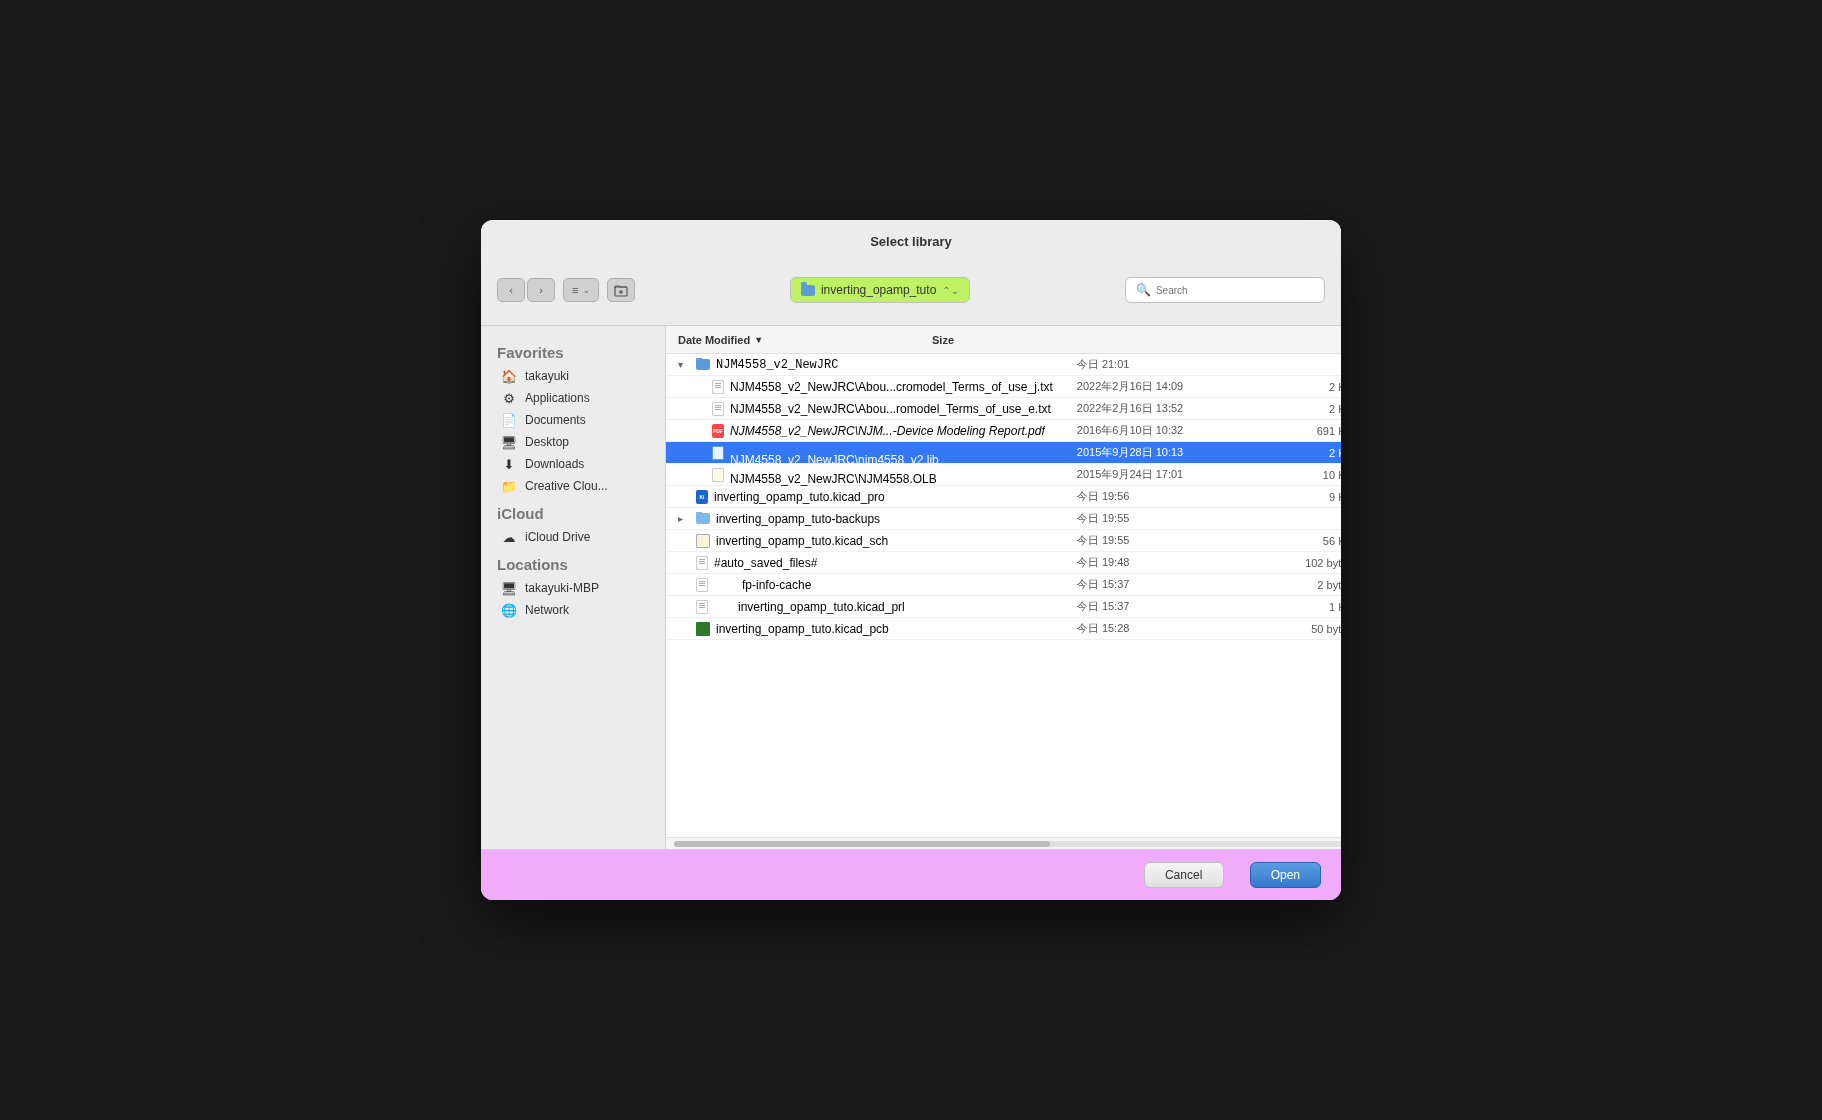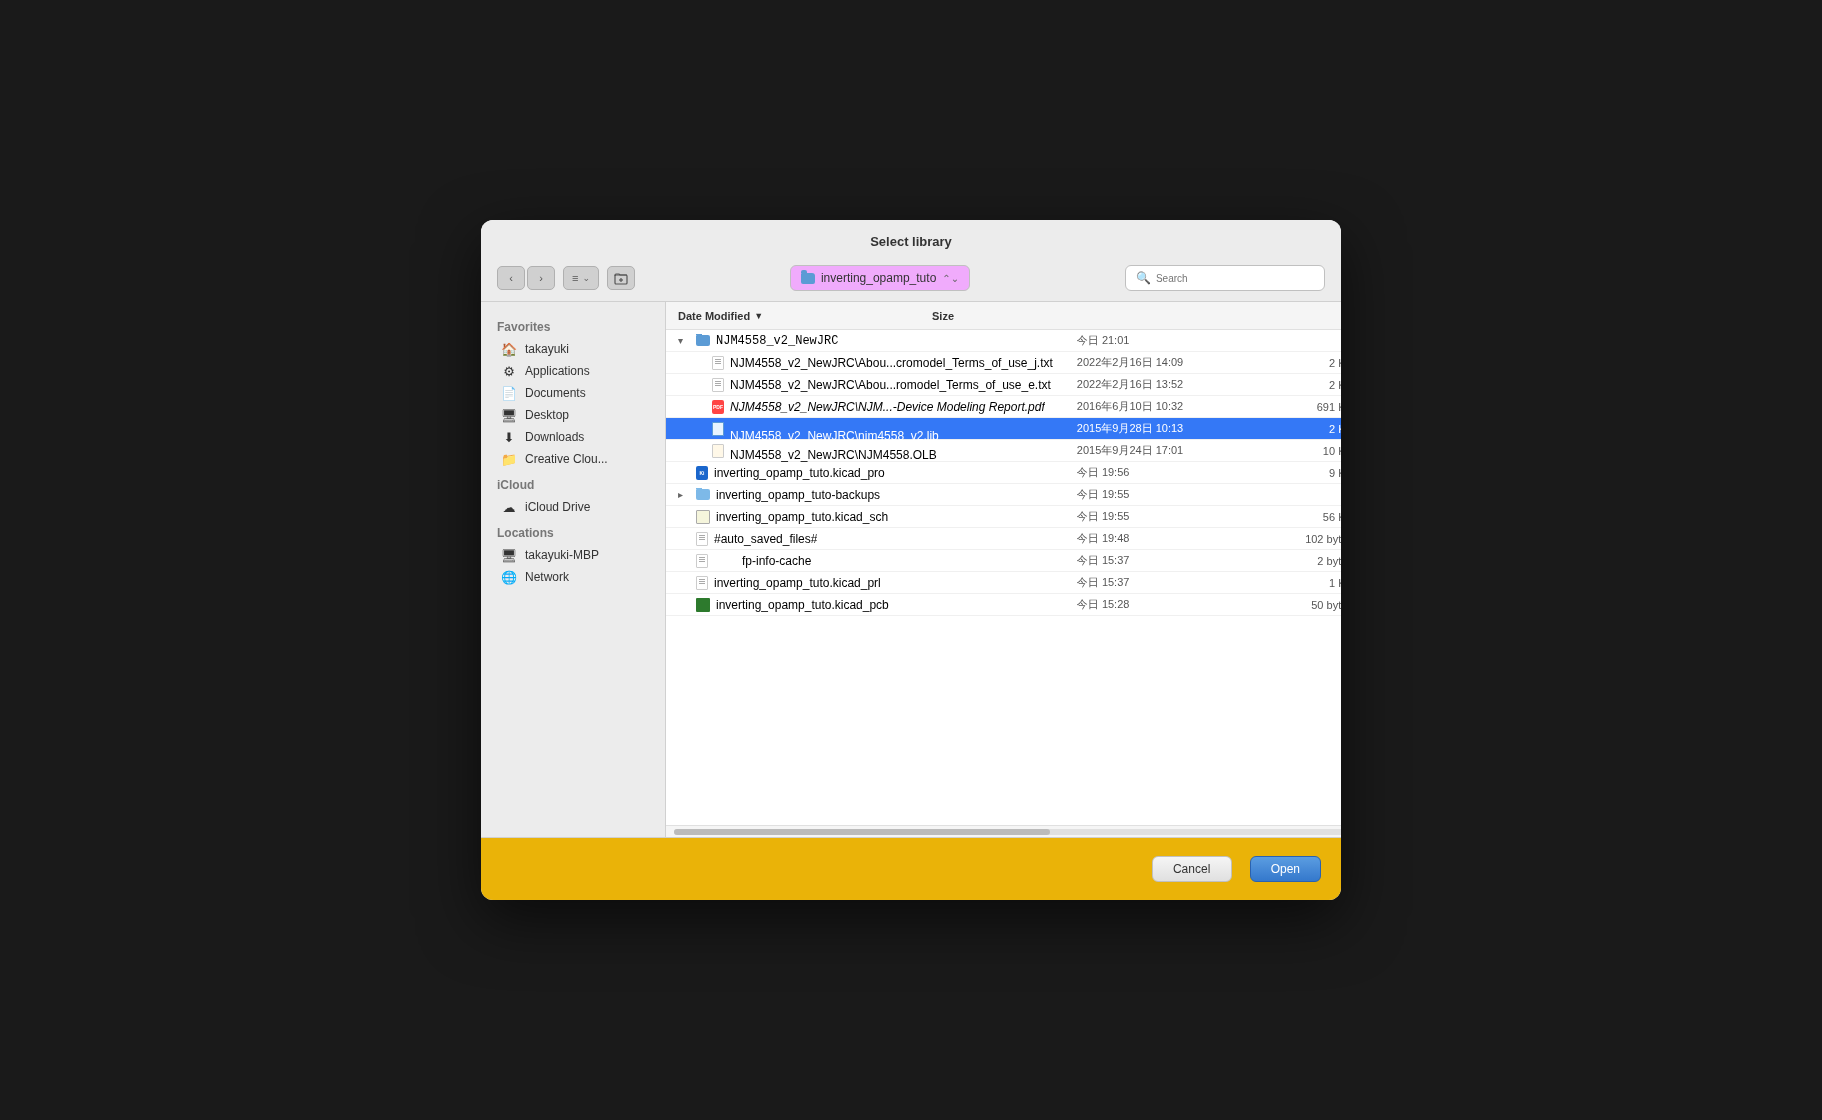--- a/index.html
+++ b/index.html
@@ -75,22 +75,22 @@
       cursor: pointer;
       display: flex;
       align-items: center;
       justify-content: center;
       font-size: 14px;
       color: #555;
     }
     .path-dropdown {
       flex: 1;
       max-width: 300px;
-      margin: 0 auto;
-      background: #f0abfc;
+      margin: 12px auto;
+      background: #bef264;
       border: 1px solid #c0c0c0;
       border-radius: 6px;
       height: 26px;
       display: flex;
       align-items: center;
       padding: 0 10px;
       font-size: 12px;
       color: #333;
       gap: 6px;
       cursor: pointer;
@@ -139,21 +139,21 @@
     }
     .sidebar {
       width: 185px;
       background: #ececec;
       border-right: 1px solid #d0d0d0;
       padding: 10px 0;
       flex-shrink: 0;
       overflow-y: auto;
     }
     .sidebar-section-title {
-      font-size: 12px;
+      font-size: 15px;
       font-weight: 700;
       color: #777;
       padding: 8px 16px 4px;
       text-transform: none;
     }
     .sidebar-item {
       display: flex;
       align-items: center;
       padding: 3px 16px;
       gap: 8px;
@@ -396,23 +396,23 @@
     .scrollbar-thumb {
       width: 55%;
       height: 6px;
       background: #bbb;
       border-radius: 3px;
     }
     .footer {
       display: flex;
       justify-content: flex-end;
       align-items: center;
-      padding: 18px 20px;
-      gap: 18px;
-      background: #eab308;
+      padding: 12px 20px;
+      gap: 26px;
+      background: #f0abfc;
       border-top: 1px solid #d0d0d0;
     }
     .btn-cancel {
       background: linear-gradient(to bottom, #f5f5f5, #e0e0e0);
       border: 1px solid #c0c0c0;
       border-radius: 6px;
       padding: 5px 20px;
       font-size: 12px;
       color: #333;
       cursor: pointer;
@@ -630,21 +630,21 @@
               <div class="doc-icon"></div>
               <span style="overflow:hidden;text-overflow:ellipsis;margin-left:28px;">fp-info-cache</span>
             </div>
             <div class="file-date">今日 15:37</div>
             <div class="file-size">2 bytes</div>
           </div>
           <div class="file-row">
             <div class="file-name-cell">
               <span style="display:inline-block;width:12px;margin-left:0px"></span>
               <div class="doc-icon"></div>
-              <span style="overflow:hidden;text-overflow:ellipsis;">inverting_opamp_tuto.kicad_prl</span>
+              <span style="overflow:hidden;text-overflow:ellipsis;margin-left:24px;">inverting_opamp_tuto.kicad_prl</span>
             </div>
             <div class="file-date">今日 15:37</div>
             <div class="file-size">1 KB</div>
           </div>
           <div class="file-row">
             <div class="file-name-cell">
               <span style="display:inline-block;width:12px;margin-left:0px"></span>
               <div class="pcb-icon"></div>
               <span style="overflow:hidden;text-overflow:ellipsis;">inverting_opamp_tuto.kicad_pcb</span>
             </div>

